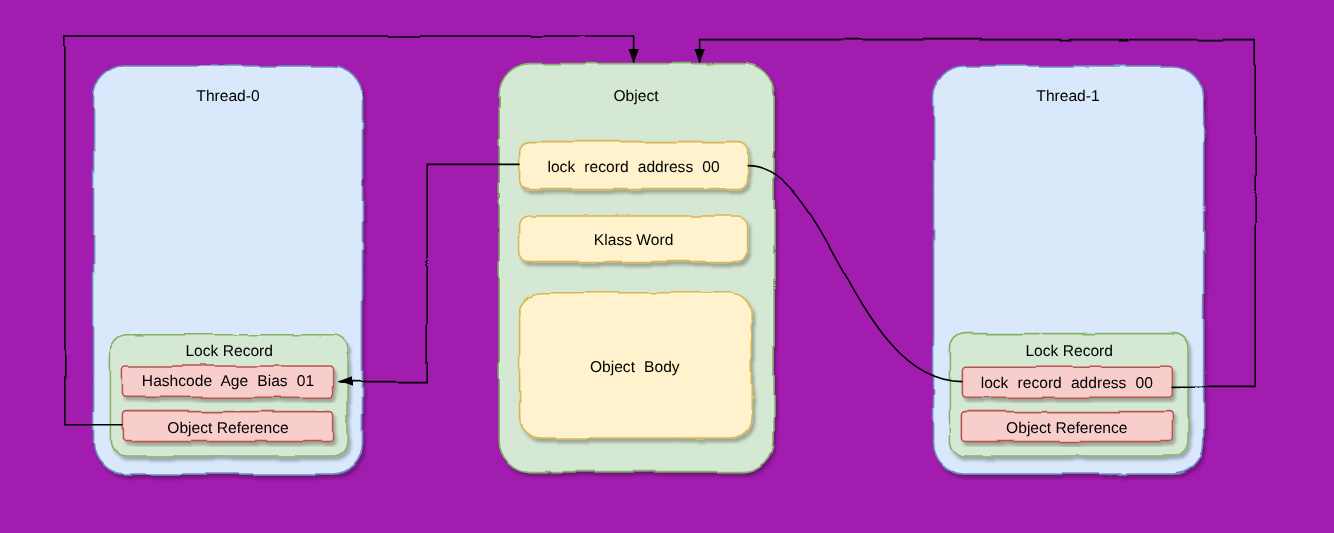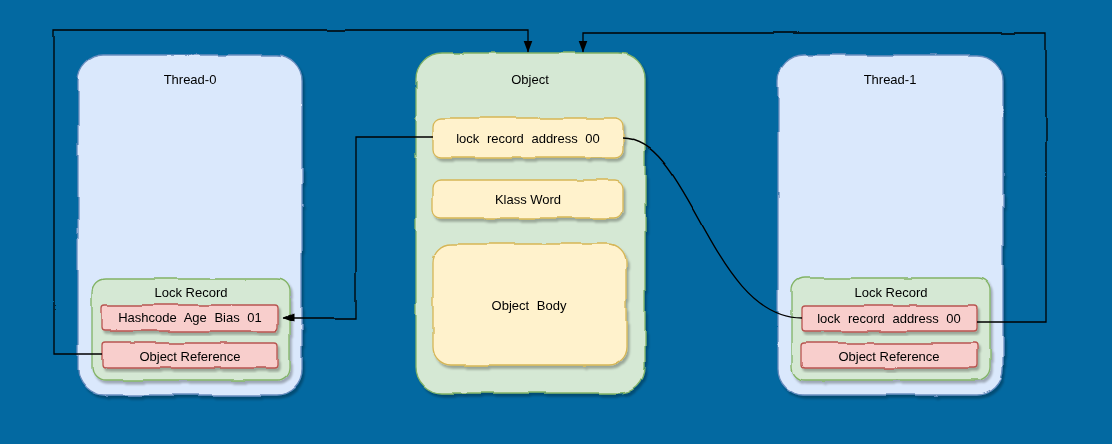--- a/index.html
+++ b/index.html
@@ -1,16 +1,16 @@
 <!DOCTYPE html>
 <html><head>
 <meta charset="utf-8">
 <style>
   html,body { margin:0; padding:0; background:#ffffff; }
-  #stage { position:relative; width:1112px; height:444px; background:#0369a1; overflow:hidden; }
+  #stage { position:relative; width:1112px; height:444px; background:#a21caf; overflow:hidden; }
   svg text {
     font-family:"Liberation Sans","DejaVu Sans",sans-serif;
     font-size:13px;
     fill:#000000;
     text-anchor:middle;
   }
   svg text.wide { word-spacing:4px; }
   svg path.connector { fill:none; stroke-width:1.3px; }
   svg rect.shape { stroke-width:1.3px; }
 </style>

